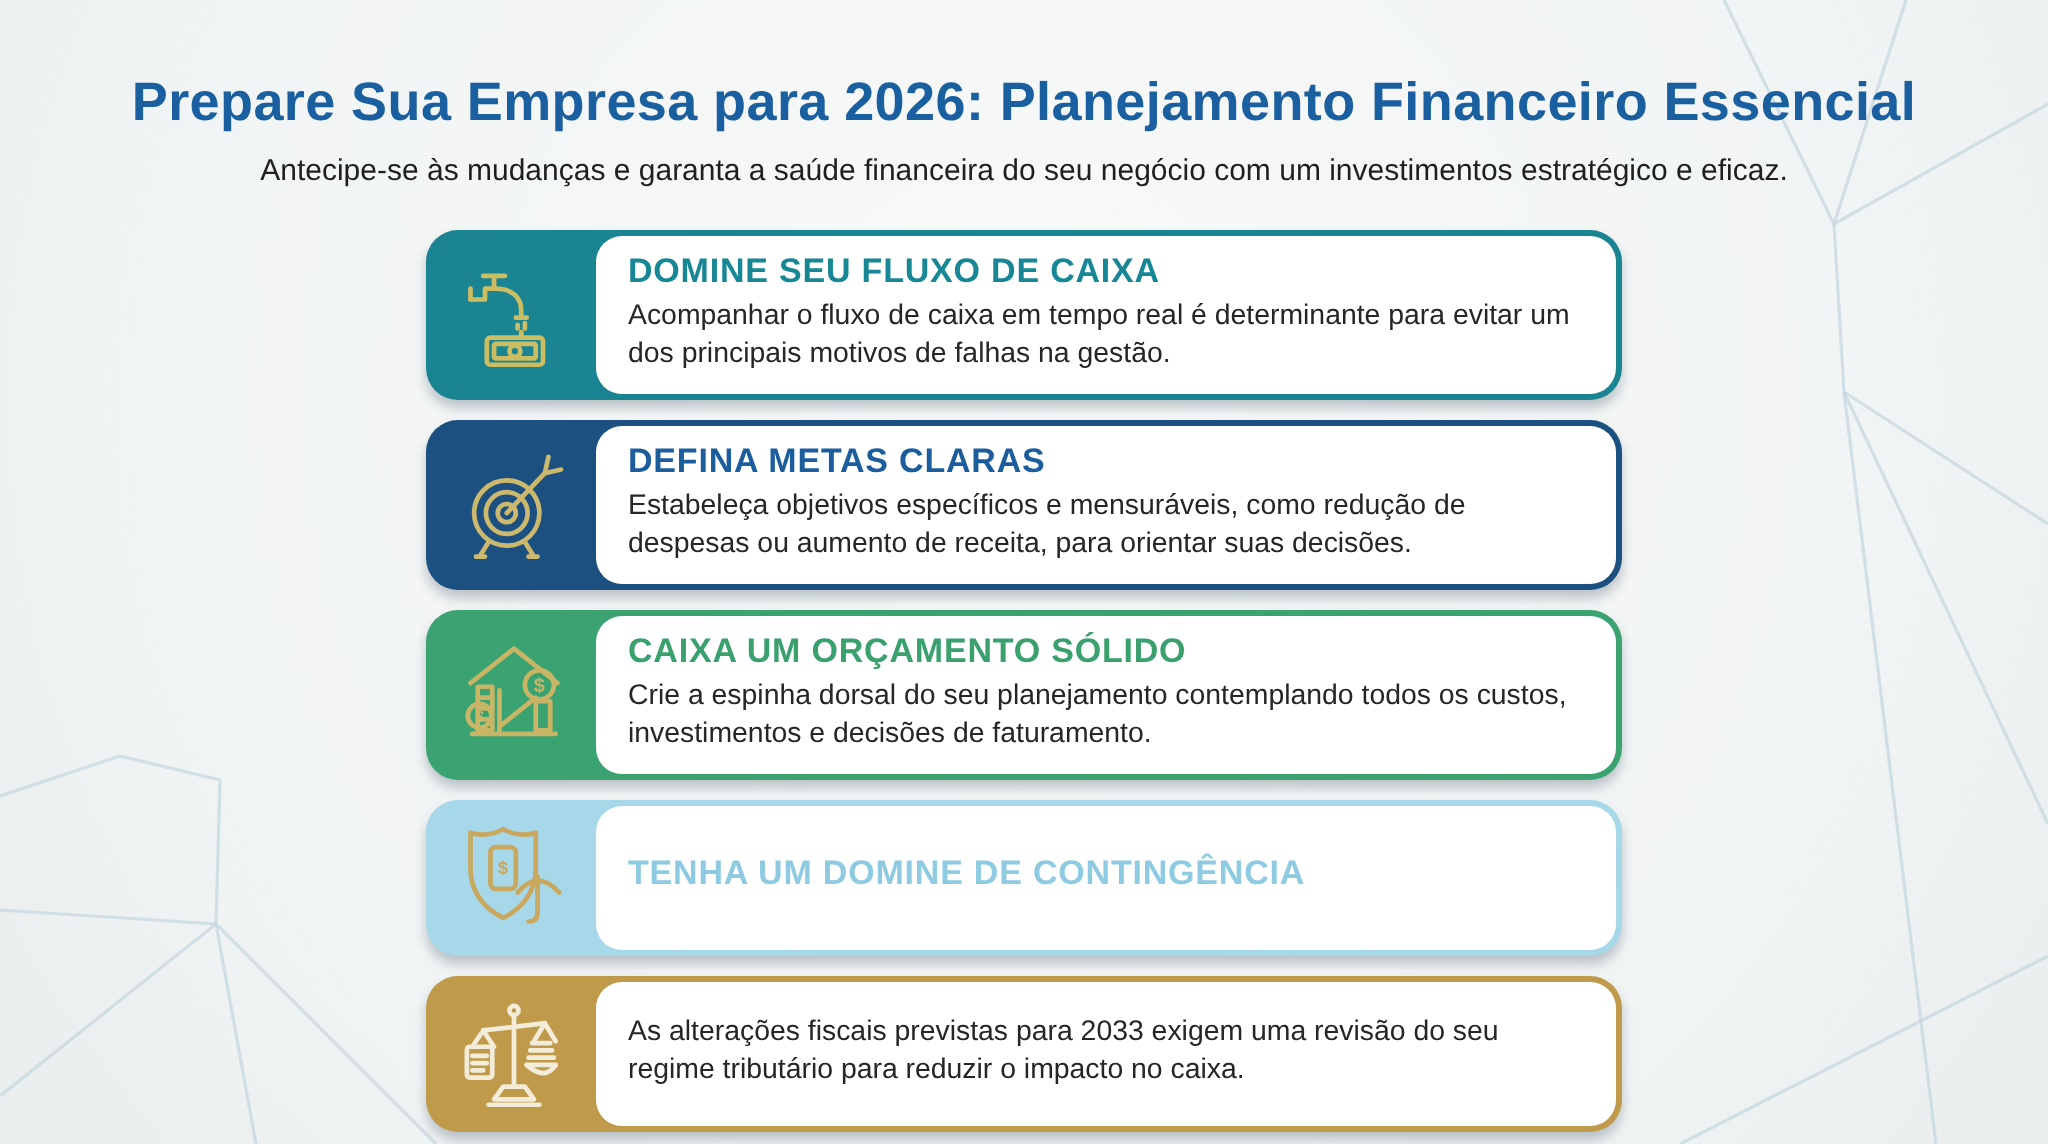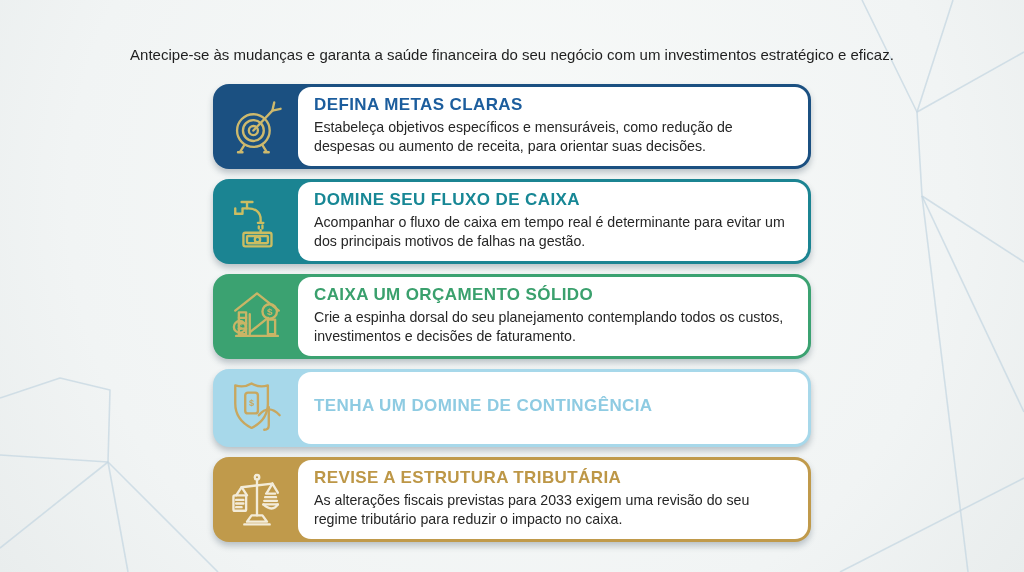--- a/index.html
+++ b/index.html
@@ -92,56 +92,57 @@
   <path d="M840 572 L1024 478"></path>
   <path d="M0 398 L60 378 L110 390 L108 462"></path>
   <path d="M0 455 L108 462"></path>
   <path d="M108 462 L0 548"></path>
   <path d="M108 462 L128 572"></path>
   <path d="M108 462 L218 572"></path>
 </svg>
 
 <div class="page">
   <header>
+    <h1 class="page-title">Prepare Sua Empresa para 2026: Planejamento Financeiro Essencial</h1>
     <p class="page-subtitle">Antecipe-se às mudanças e garanta a saúde financeira do seu negócio com um investimentos estratégico e eficaz.</p>
   </header>
 
   <main class="cards">
+
+    <article class="card" style="--accent: #1b8492; --title-color: #178795; --icon-stroke: #cbbd62;">
+      <div class="icon-block">
+        <svg viewBox="0 0 64 64">
+          <path d="M8 24 h8 v-6 h6 c9 0 14 5 14 12 v4"></path>
+          <path d="M8 18 v6 M15 11 h12 M21 11 v7"></path>
+          <path d="M33 34 h6 M34 38 v2 M38 37 v3 M36 42 v2"></path>
+          <rect x="17" y="45" width="31" height="15" rx="2"></rect>
+          <rect x="21" y="48.5" width="23" height="8" rx="1"></rect>
+          <circle cx="32.5" cy="52.5" r="3"></circle>
+        </svg>
+      </div>
+      <div class="card-content">
+        <h2 class="card-title">DOMINE SEU FLUXO DE CAIXA</h2>
+        <p class="card-body">Acompanhar o fluxo de caixa em tempo real é determinante para evitar um dos principais motivos de falhas na gestão.</p>
+      </div>
+    </article>
 
     <article class="card" style="--accent: #1b5081; --title-color: #1c5d9d; --icon-stroke: #cdb96d;">
       <div class="icon-block">
         <svg viewBox="0 0 64 64">
           <circle cx="28" cy="37" r="18"></circle>
           <circle cx="28" cy="37" r="11.5"></circle>
           <circle cx="28" cy="37" r="5"></circle>
           <path d="M28 37 L49 15"></path>
           <path d="M49 15 l9 -2 M49 15 l2 -9"></path>
           <path d="M18 53 l-5 8 M38 53 l5 8 M11 61 h5 M40 61 h5"></path>
         </svg>
       </div>
       <div class="card-content">
         <h2 class="card-title">DEFINA METAS CLARAS</h2>
         <p class="card-body">Estabeleça objetivos específicos e mensuráveis, como redução de despesas ou aumento de receita, para orientar suas decisões.</p>
-      </div>
-    </article>
-
-    <article class="card" style="--accent: #1b8492; --title-color: #178795; --icon-stroke: #cbbd62;">
-      <div class="icon-block">
-        <svg viewBox="0 0 64 64">
-          <path d="M8 24 h8 v-6 h6 c9 0 14 5 14 12 v4"></path>
-          <path d="M8 18 v6 M15 11 h12 M21 11 v7"></path>
-          <path d="M33 34 h6 M34 38 v2 M38 37 v3 M36 42 v2"></path>
-          <rect x="17" y="45" width="31" height="15" rx="2"></rect>
-          <rect x="21" y="48.5" width="23" height="8" rx="1"></rect>
-          <circle cx="32.5" cy="52.5" r="3"></circle>
-        </svg>
-      </div>
-      <div class="card-content">
-        <h2 class="card-title">DOMINE SEU FLUXO DE CAIXA</h2>
-        <p class="card-body">Acompanhar o fluxo de caixa em tempo real é determinante para evitar um dos principais motivos de falhas na gestão.</p>
       </div>
     </article>
 
     <article class="card" style="--accent: #3ba271; --title-color: #3aa06d; --icon-stroke: #c9b566;">
       <div class="icon-block">
         <svg viewBox="0 0 64 64">
           <path d="M8 26 L32 7 L56 26"></path>
           <rect x="12" y="28" width="8" height="24"></rect>
           <path d="M12 34 h8 M12 40 h8 M12 46 h8"></path>
           <rect x="44" y="36" width="8" height="16"></rect>
@@ -184,19 +185,18 @@
           <path d="M49 15 l-6 10 M49 15 l6 10"></path>
           <rect x="6" y="28" width="14" height="17" rx="1.5"></rect>
           <path d="M9 33 h8 M9 37 h8 M9 41 h6"></path>
           <path d="M42 26 h10 M41 30 h12 M40 34 h14 M39 38 h16"></path>
           <path d="M39 38 q10 9 16 0"></path>
           <path d="M26 50 h12 l5 7 H21 Z"></path>
           <path d="M18 60 h28"></path>
         </svg>
       </div>
       <div class="card-content">
-        <h2 class="card-title">REVISE A ESTRUTURA TRIBUTÁRIA</h2>
         <p class="card-body">As alterações fiscais previstas para 2033 exigem uma revisão do seu regime tributário para reduzir o impacto no caixa.</p>
       </div>
     </article>
 
   </main>
 </div>
 
 </body></html>

